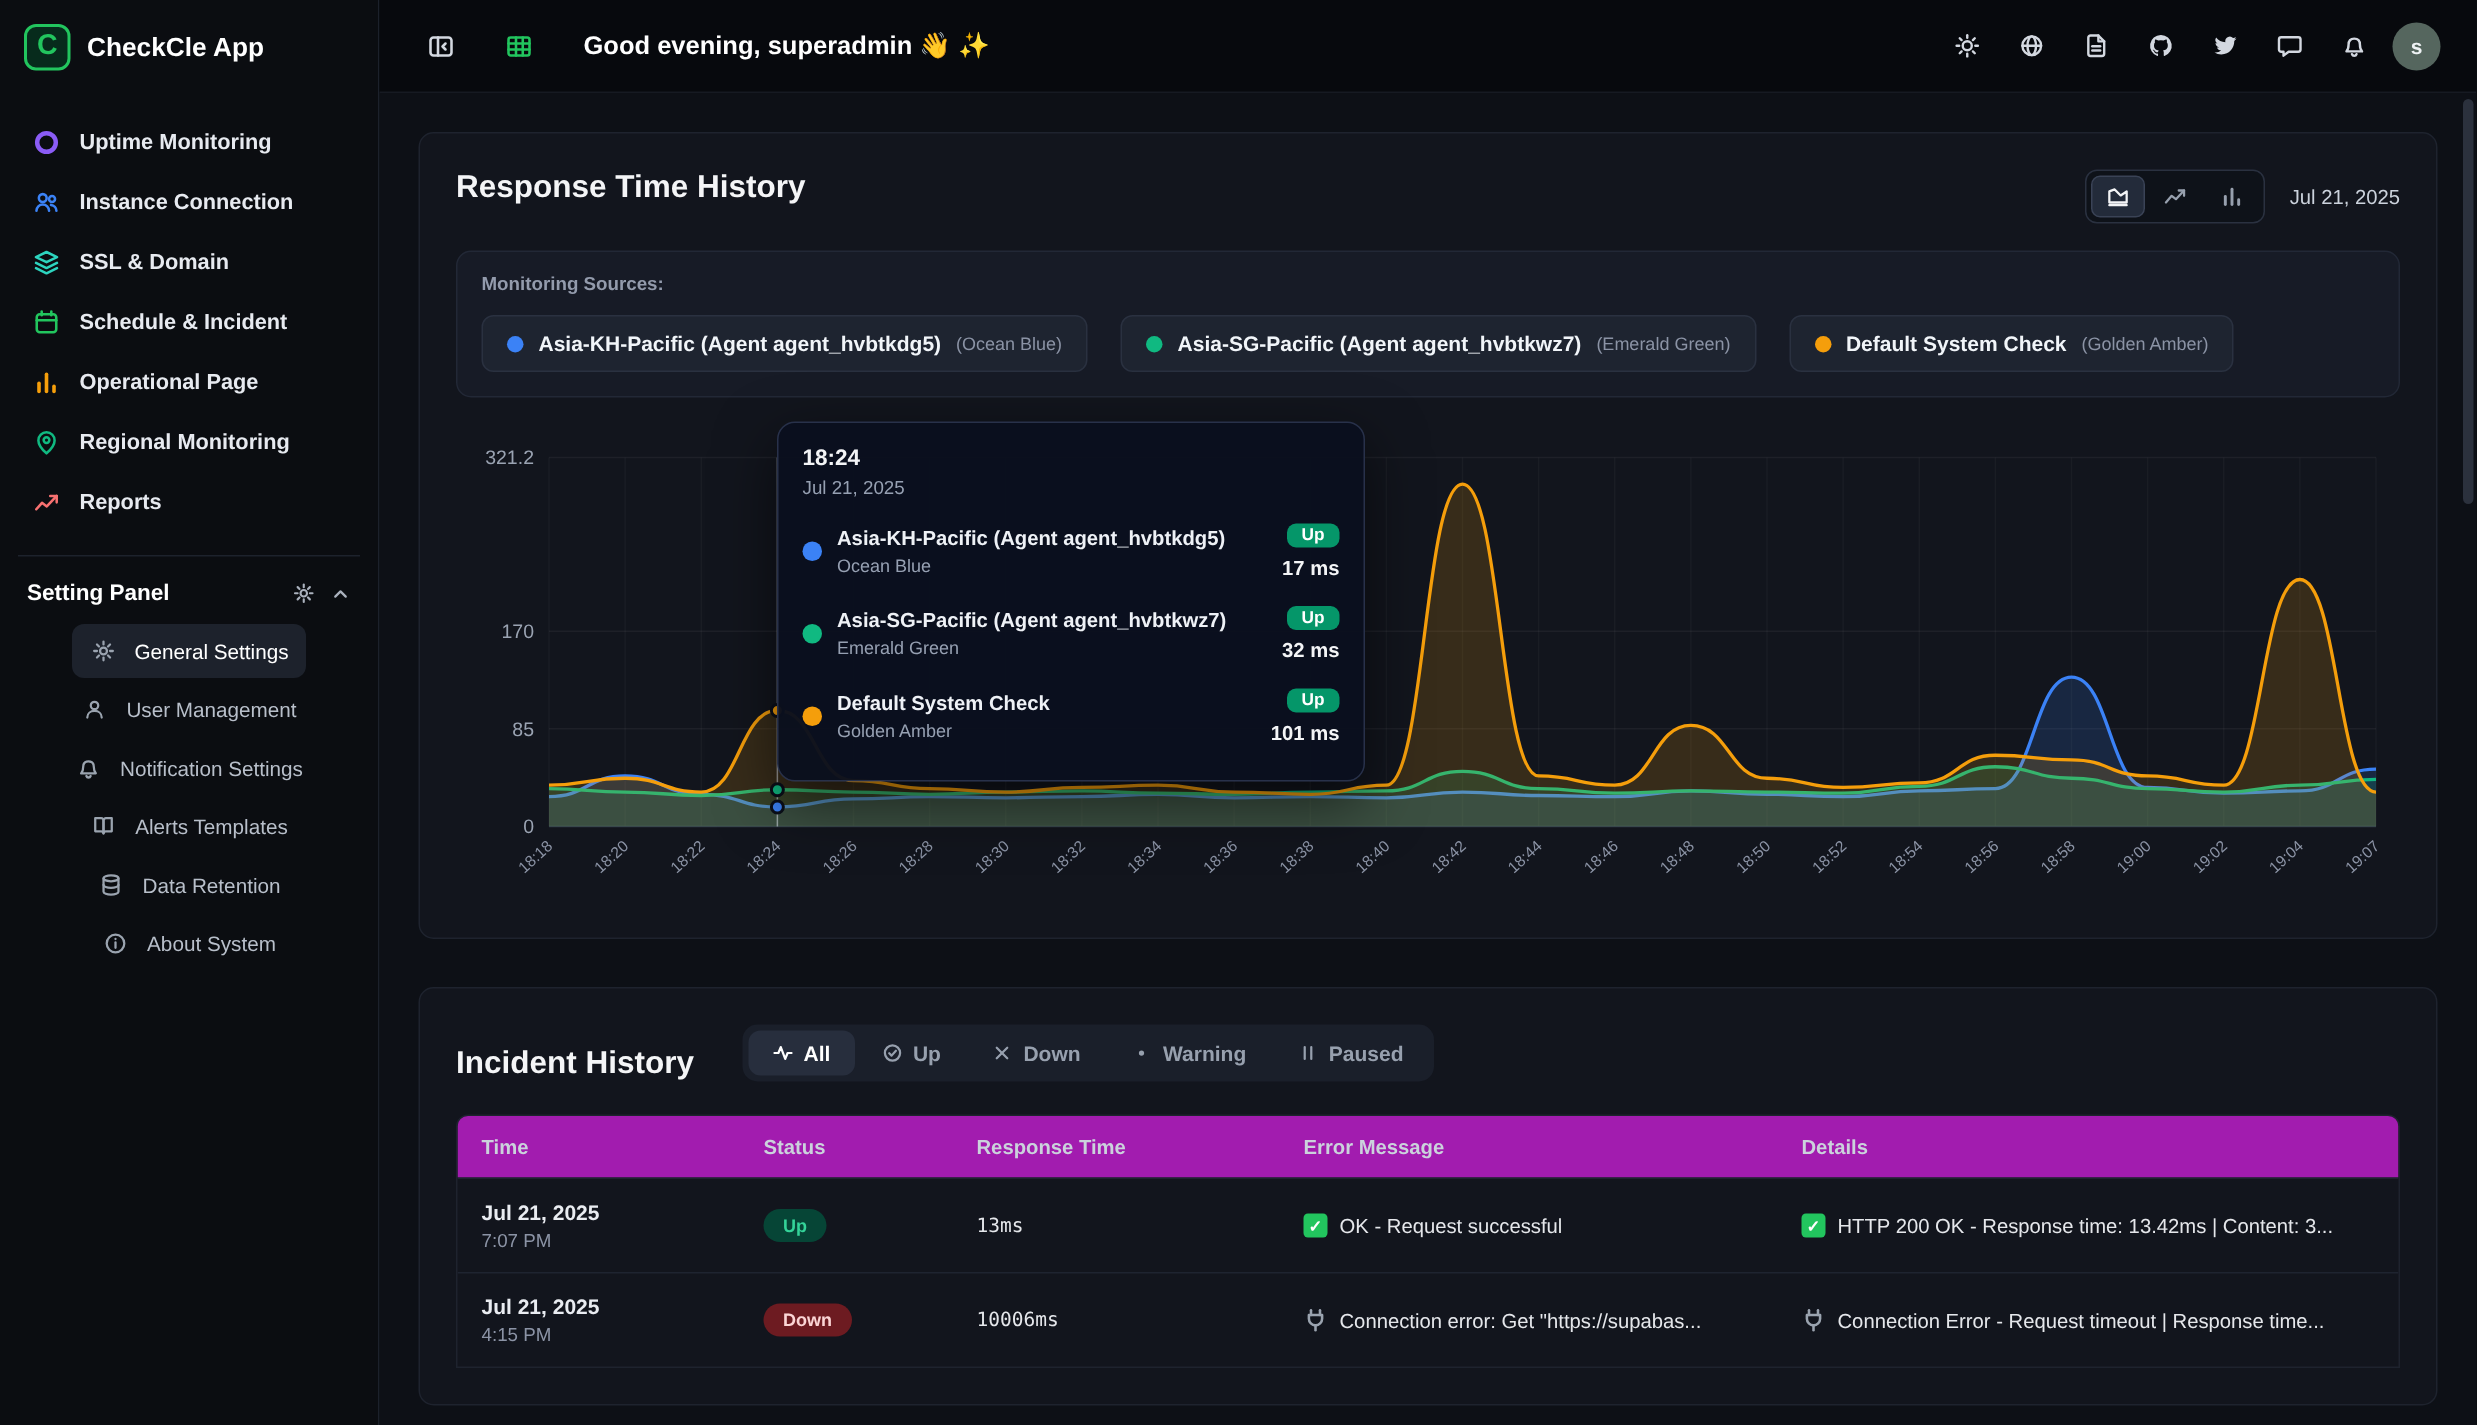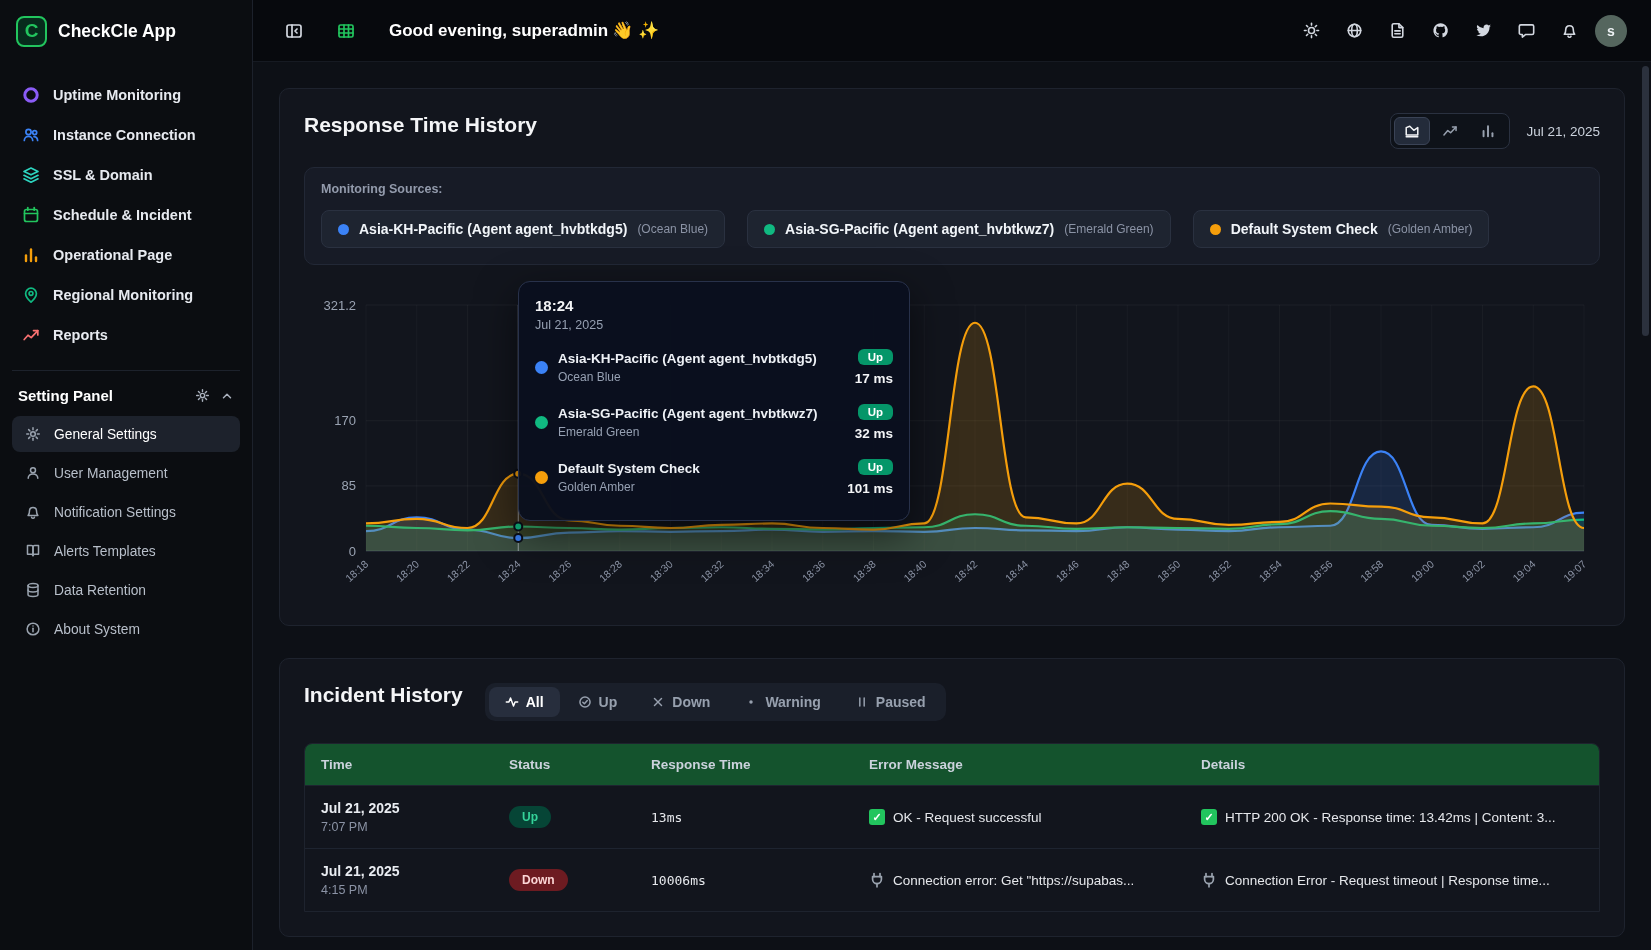--- a/index.html
+++ b/index.html
@@ -15,21 +15,21 @@
     display:flex; align-items:center; justify-content:center; color:#22c55e; font-weight:bold; font-size:19px; }
   .app-title { font-size:17.5px; font-weight:bold; color:#ffffff; }
   .nav { padding:14px 12px 0 12px; display:flex; flex-direction:column; gap:2px; }
   .nav-item { display:flex; align-items:center; gap:13px; padding:10px 10px; border-radius:8px;
     font-size:14.5px; font-weight:600; color:#e7eaf0; cursor:pointer; }
   .nav-icon { width:18px; height:18px; display:flex; align-items:center; justify-content:center; }
   .side-divider { height:1px; background:#1d222c; margin:16px 12px 0 12px; }
   .setting-head { display:flex; align-items:center; padding:16px 18px 8px 18px; }
   .setting-title { font-size:15px; font-weight:bold; color:#ffffff; flex:1; }
   .setting-head .mini-ic { color:#aab1bd; margin-left:10px; display:flex; }
-  .sub-nav { padding:4px 12px; display:flex; flex-direction:column; gap:3px; }
+  .sub-nav { padding:4px 12px; display:flex; flex-direction:column; gap:3px;align-items:center; }
   .sub-item { display:flex; align-items:center; gap:12px; padding:9px 12px; border-radius:8px;
     font-size:13.8px; font-weight:500; color:#b8bfca; cursor:pointer; }
   .sub-item.active { background:#1d222c; color:#ffffff; }
   .sub-item .nav-icon { color:#9aa3af; }
 
   
   .main { flex:1; display:flex; flex-direction:column; background:#0d1016; min-width:0; }
   .topbar { height:62px; flex:0 0 62px; background:#07090d; border-bottom:1px solid #161a22;
     display:flex; align-items:center; padding:12px 24px; }
   .tb-icon { width:34px; height:34px; border-radius:8px; display:flex; align-items:center; justify-content:center;
@@ -79,29 +79,29 @@
   .tip-texts { flex:1; min-width:0; }
   .tip-name { font-size:13.5px; font-weight:600; color:#eef1f6; white-space:nowrap; }
   .tip-sub { font-size:12px; color:#96a0b2; margin-top:4px; }
   .tip-right { display:flex; flex-direction:column; align-items:flex-end; gap:6px; }
   .up-pill { background:#059669; color:#ffffff; font-size:11.5px; font-weight:bold;
     border-radius:6px; padding:2px 10px; }
   .tip-val { font-size:13.5px; font-weight:bold; color:#f3f4f6; }
   .tip-val .unit { font-weight:600; }
 
   
-  .inc-head { display:flex; align-items:flex-start; gap:22px; }
+  .inc-head { display:flex; align-items:flex-end; gap:32px; }
   .filter-group { display:flex; align-items:center; background:#1a1f2a; border-radius:10px; padding:4px; gap:2px; }
   .filter-tab { display:flex; align-items:center; gap:7px; padding:7px 16px; border-radius:8px;
     font-size:14px; font-weight:600; color:#97a0ae; cursor:pointer; }
   .filter-tab.active { background:#272e3d; color:#ffffff; }
 
   .inc-table { margin-top:22px; border:1px solid #1e232e; border-radius:8px 8px 0 0; overflow:hidden; }
   .t-head, .t-row { display:grid; grid-template-columns:188px 142px 218px 332px 1fr; }
-  .t-head { background:#14532d; }
+  .t-head { background:#a21caf; }
   .t-head > div { padding:13px 16px; font-size:13.5px; font-weight:600; color:#cbd2dc; }
   .t-row { border-top:1px solid #1e2430; }
   .t-row > div { padding:14px 16px; display:flex; align-items:center; gap:8px; min-width:0; }
   .cell-time { flex-direction:column; align-items:flex-start !important; gap:4px !important; }
   .row-date { font-size:14px; font-weight:600; color:#e9ecf1; }
   .row-time { font-size:12.5px; color:#8b93a5; }
   .badge { font-size:12px; font-weight:bold; border-radius:999px; padding:4px 13px; }
   .badge-up { background:#06453394; background:#064536; color:#34d399; }
   .badge-down { background:#6d1b21; color:#fbd5d5; }
   .mono { font-family:"DejaVu Sans Mono", monospace; font-size:13px; color:#e5e7eb; }

